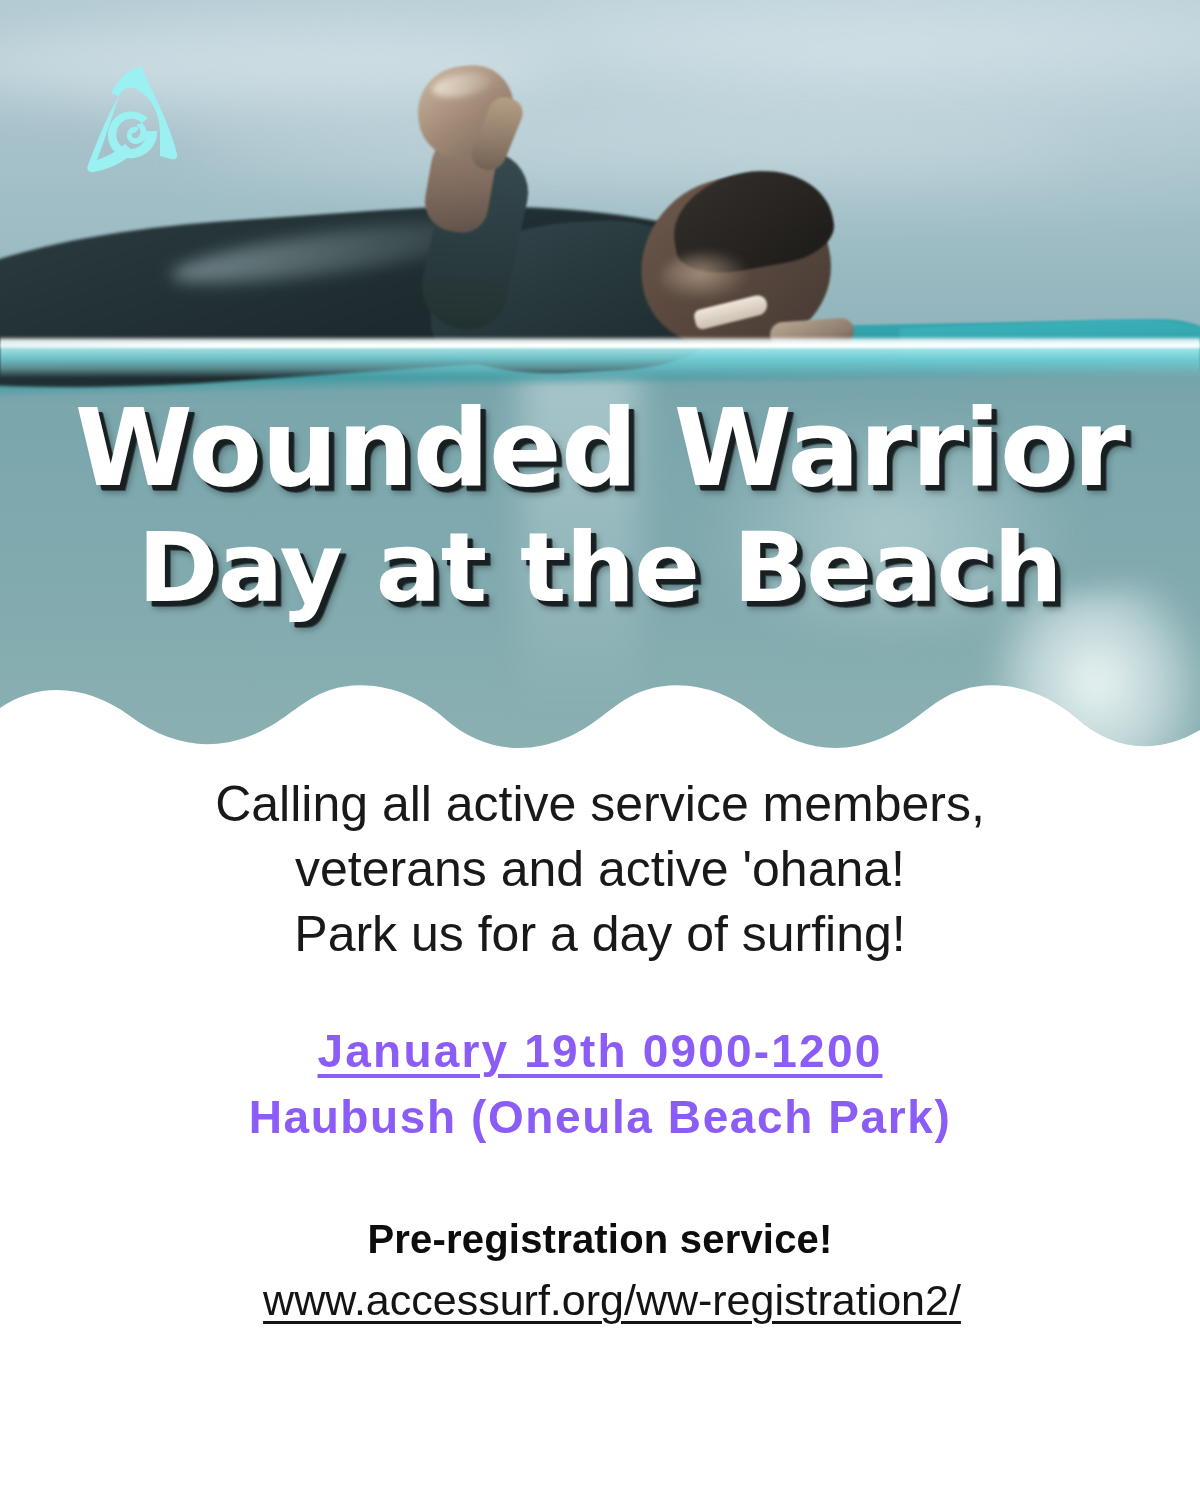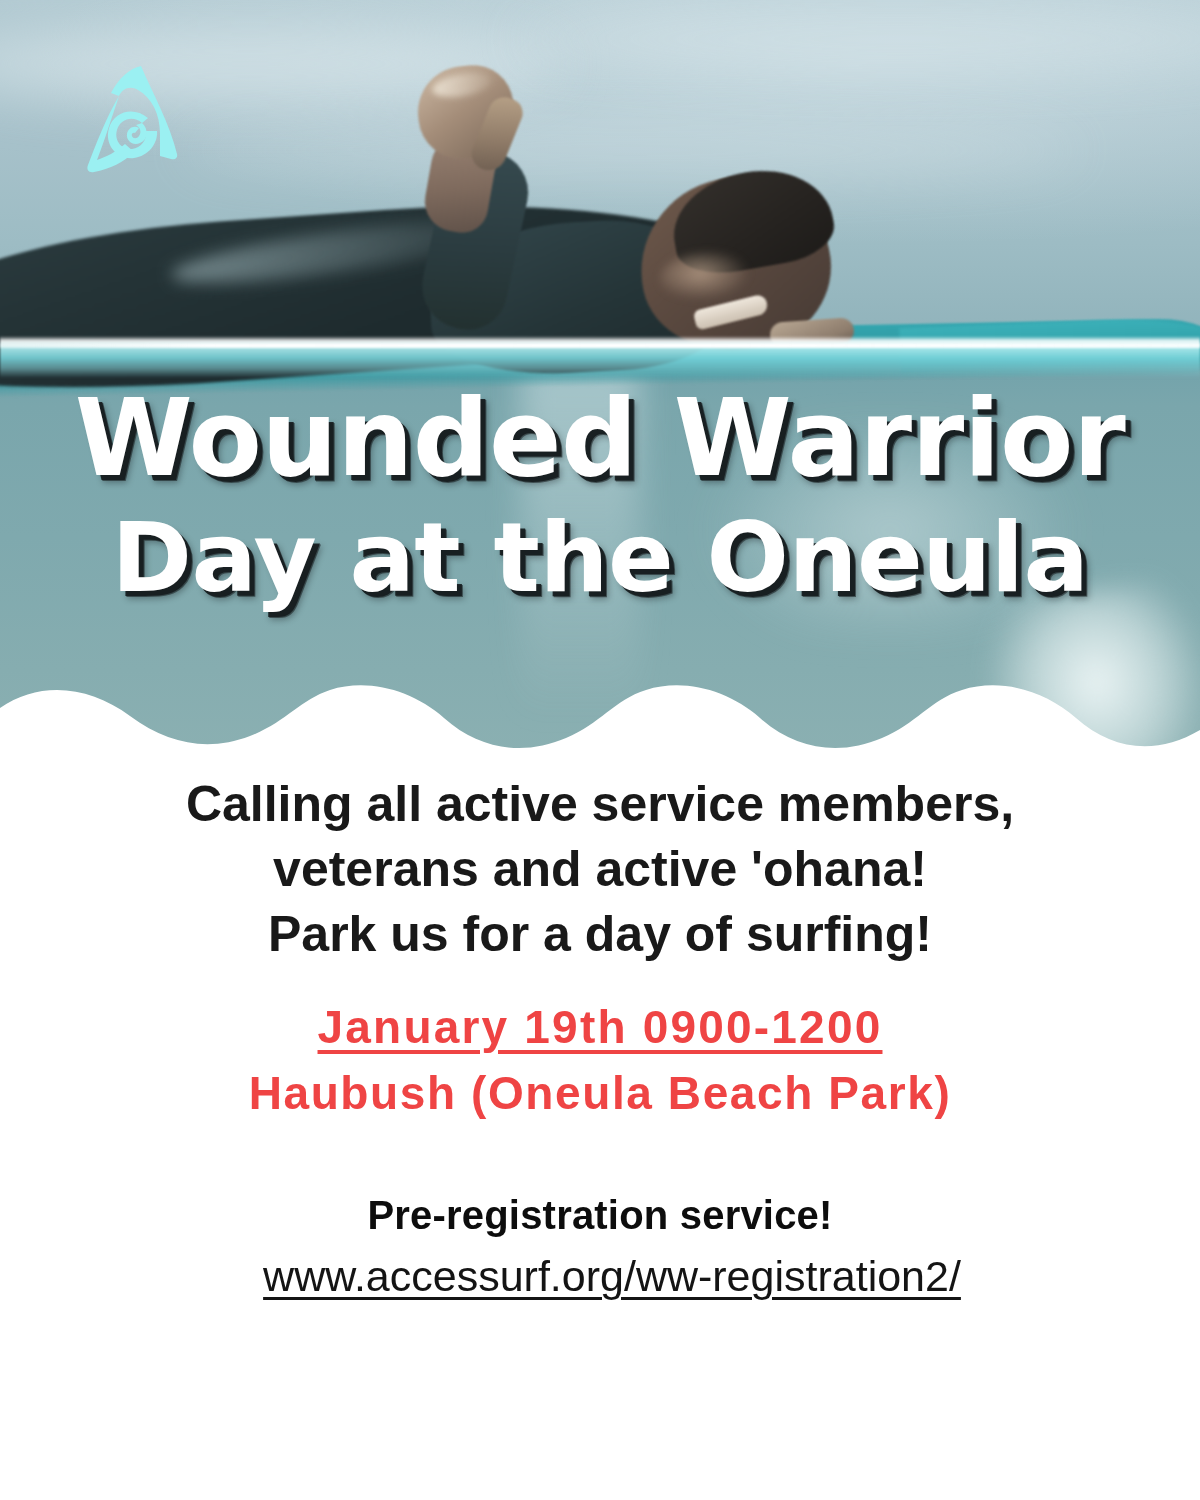--- a/index.html
+++ b/index.html
@@ -262,21 +262,21 @@
     width: 108px;
     height: 118px;
     z-index: 8;
   }
   .logo svg { display: block; width: 100%; height: 100%; }
 
   
   .title-block {
     position: absolute;
     left: 0;
-    top: 384px;
+    top: 394px;
     width: 1200px;
     z-index: 6;
     text-align: center;
     pointer-events: none;
   }
   .title-line {
     color: #ffffff;
     font-family: "DejaVu Sans", sans-serif;
     font-weight: bold;
     letter-spacing: -0.5px;
@@ -305,31 +305,31 @@
     position: absolute;
     left: 0;
     top: 772px;
     width: 1200px;
     text-align: center;
     color: #141414;
   }
   .intro {
     font-family: "Liberation Sans", sans-serif;
     font-size: 50px;
-    font-weight: bold;
+    font-weight: normal;
     line-height: 1.30;
     color: #191919;
     padding: 0 80px;
   }
   .intro div { white-space: nowrap; }
 
   .details {
-    margin-top: 32px;
+    margin-top: 56px;
     font-family: "Liberation Sans", sans-serif;
-    color: #ef4444;
+    color: #8b5cf6;
   }
   .date-line {
     font-size: 46px;
     font-weight: bold;
     letter-spacing: 2.2px;
     text-decoration: underline;
     text-underline-offset: 7px;
     text-decoration-thickness: 4px;
     line-height: 1.22;
   }
@@ -413,21 +413,21 @@
                C 70 94, 80 82, 79 69 L 68 69 C 69 78, 63 86, 54 87
                C 43 88, 36 78, 39 68 C 42 57, 55 53, 64 61 Z" fill="#9bf0f2"></path>
       <path d="M64 61 C 71 67, 70 78, 62 81 C 55 84, 48 79, 49 72
                C 50 66, 56 63, 61 66 L 57 71 C 55 70, 53 72, 54 74
                C 55 77, 59 77, 61 74 C 64 70, 62 65, 58 63 Z" fill="#9bf0f2"></path>
     </svg>
   </div>
 
   <div class="title-block">
     <div class="title-line title-line-1">Wounded Warrior</div>
-    <div class="title-line title-line-2">Day at the Oneula</div>
+    <div class="title-line title-line-2">Day at the Beach</div>
   </div>
 
   <div class="wave-divider">
     <svg viewBox="0 0 1200 120" preserveAspectRatio="none" xmlns="http://www.w3.org/2000/svg">
       <path d="M0,120 L0,48
                C 40,20 90,26 130,56
                C 168,84 208,92 250,76
                C 286,62 300,40 330,30
                C 368,18 412,30 444,58
                C 480,90 524,96 566,78

